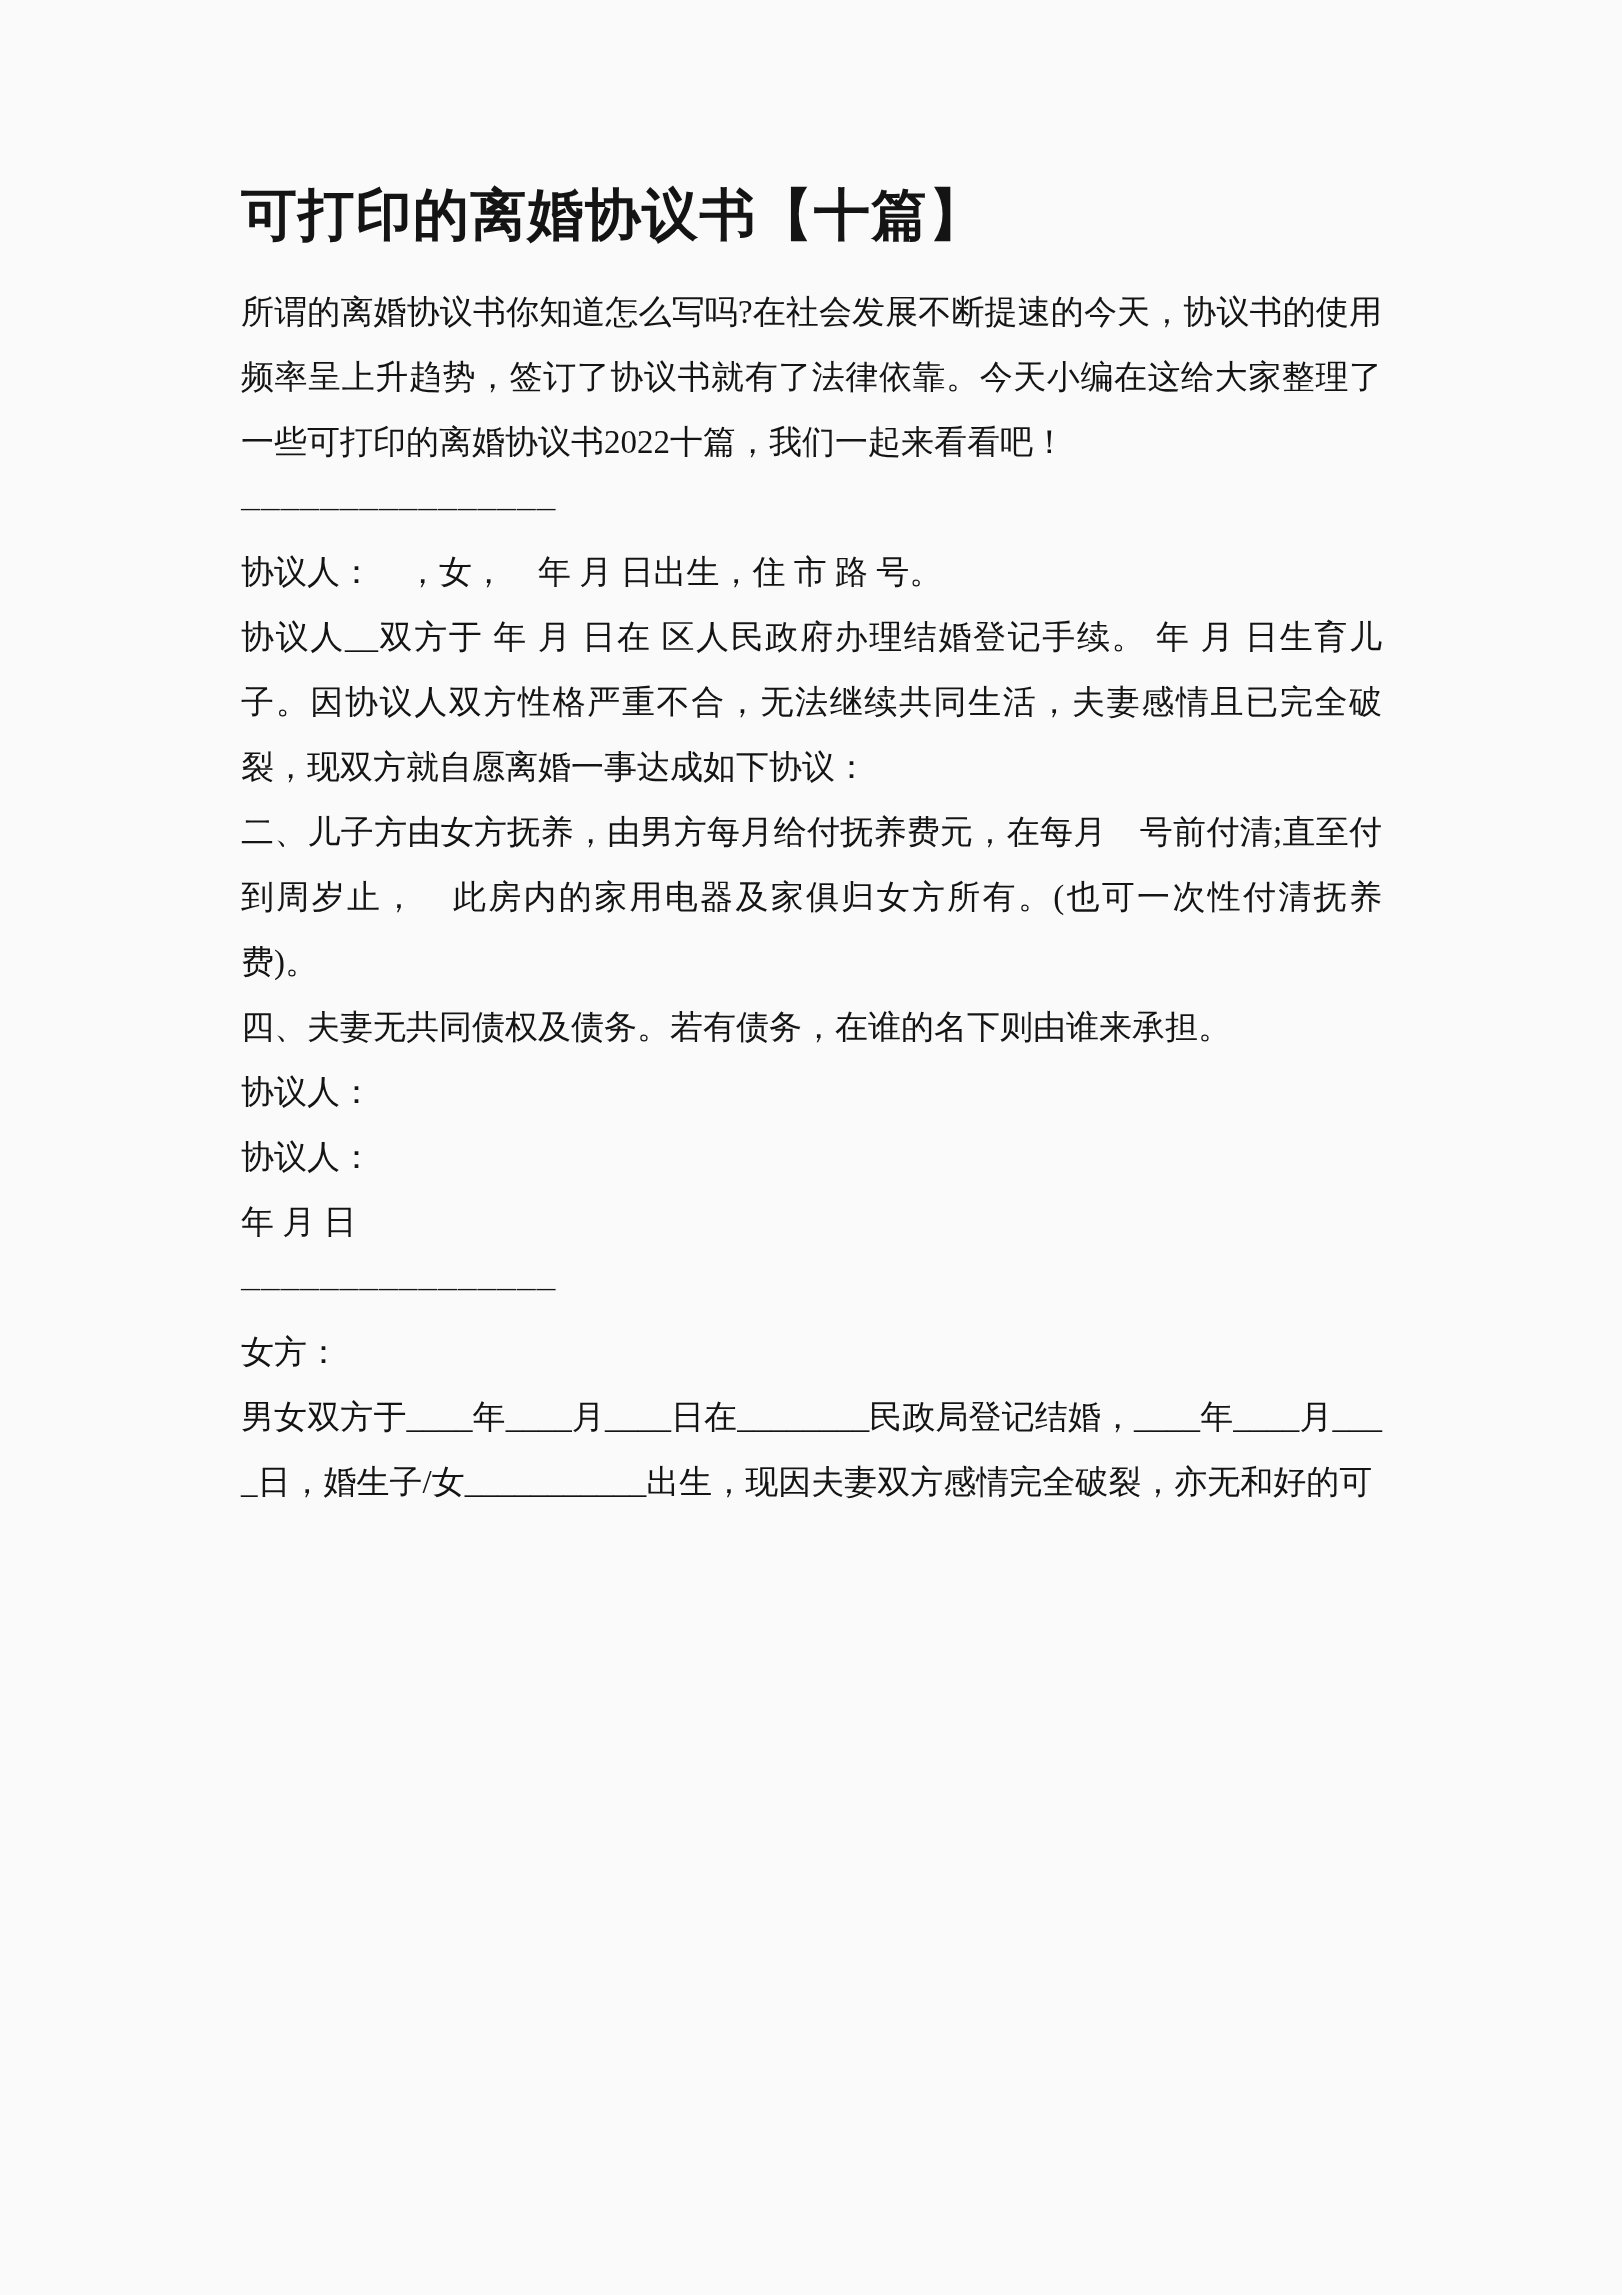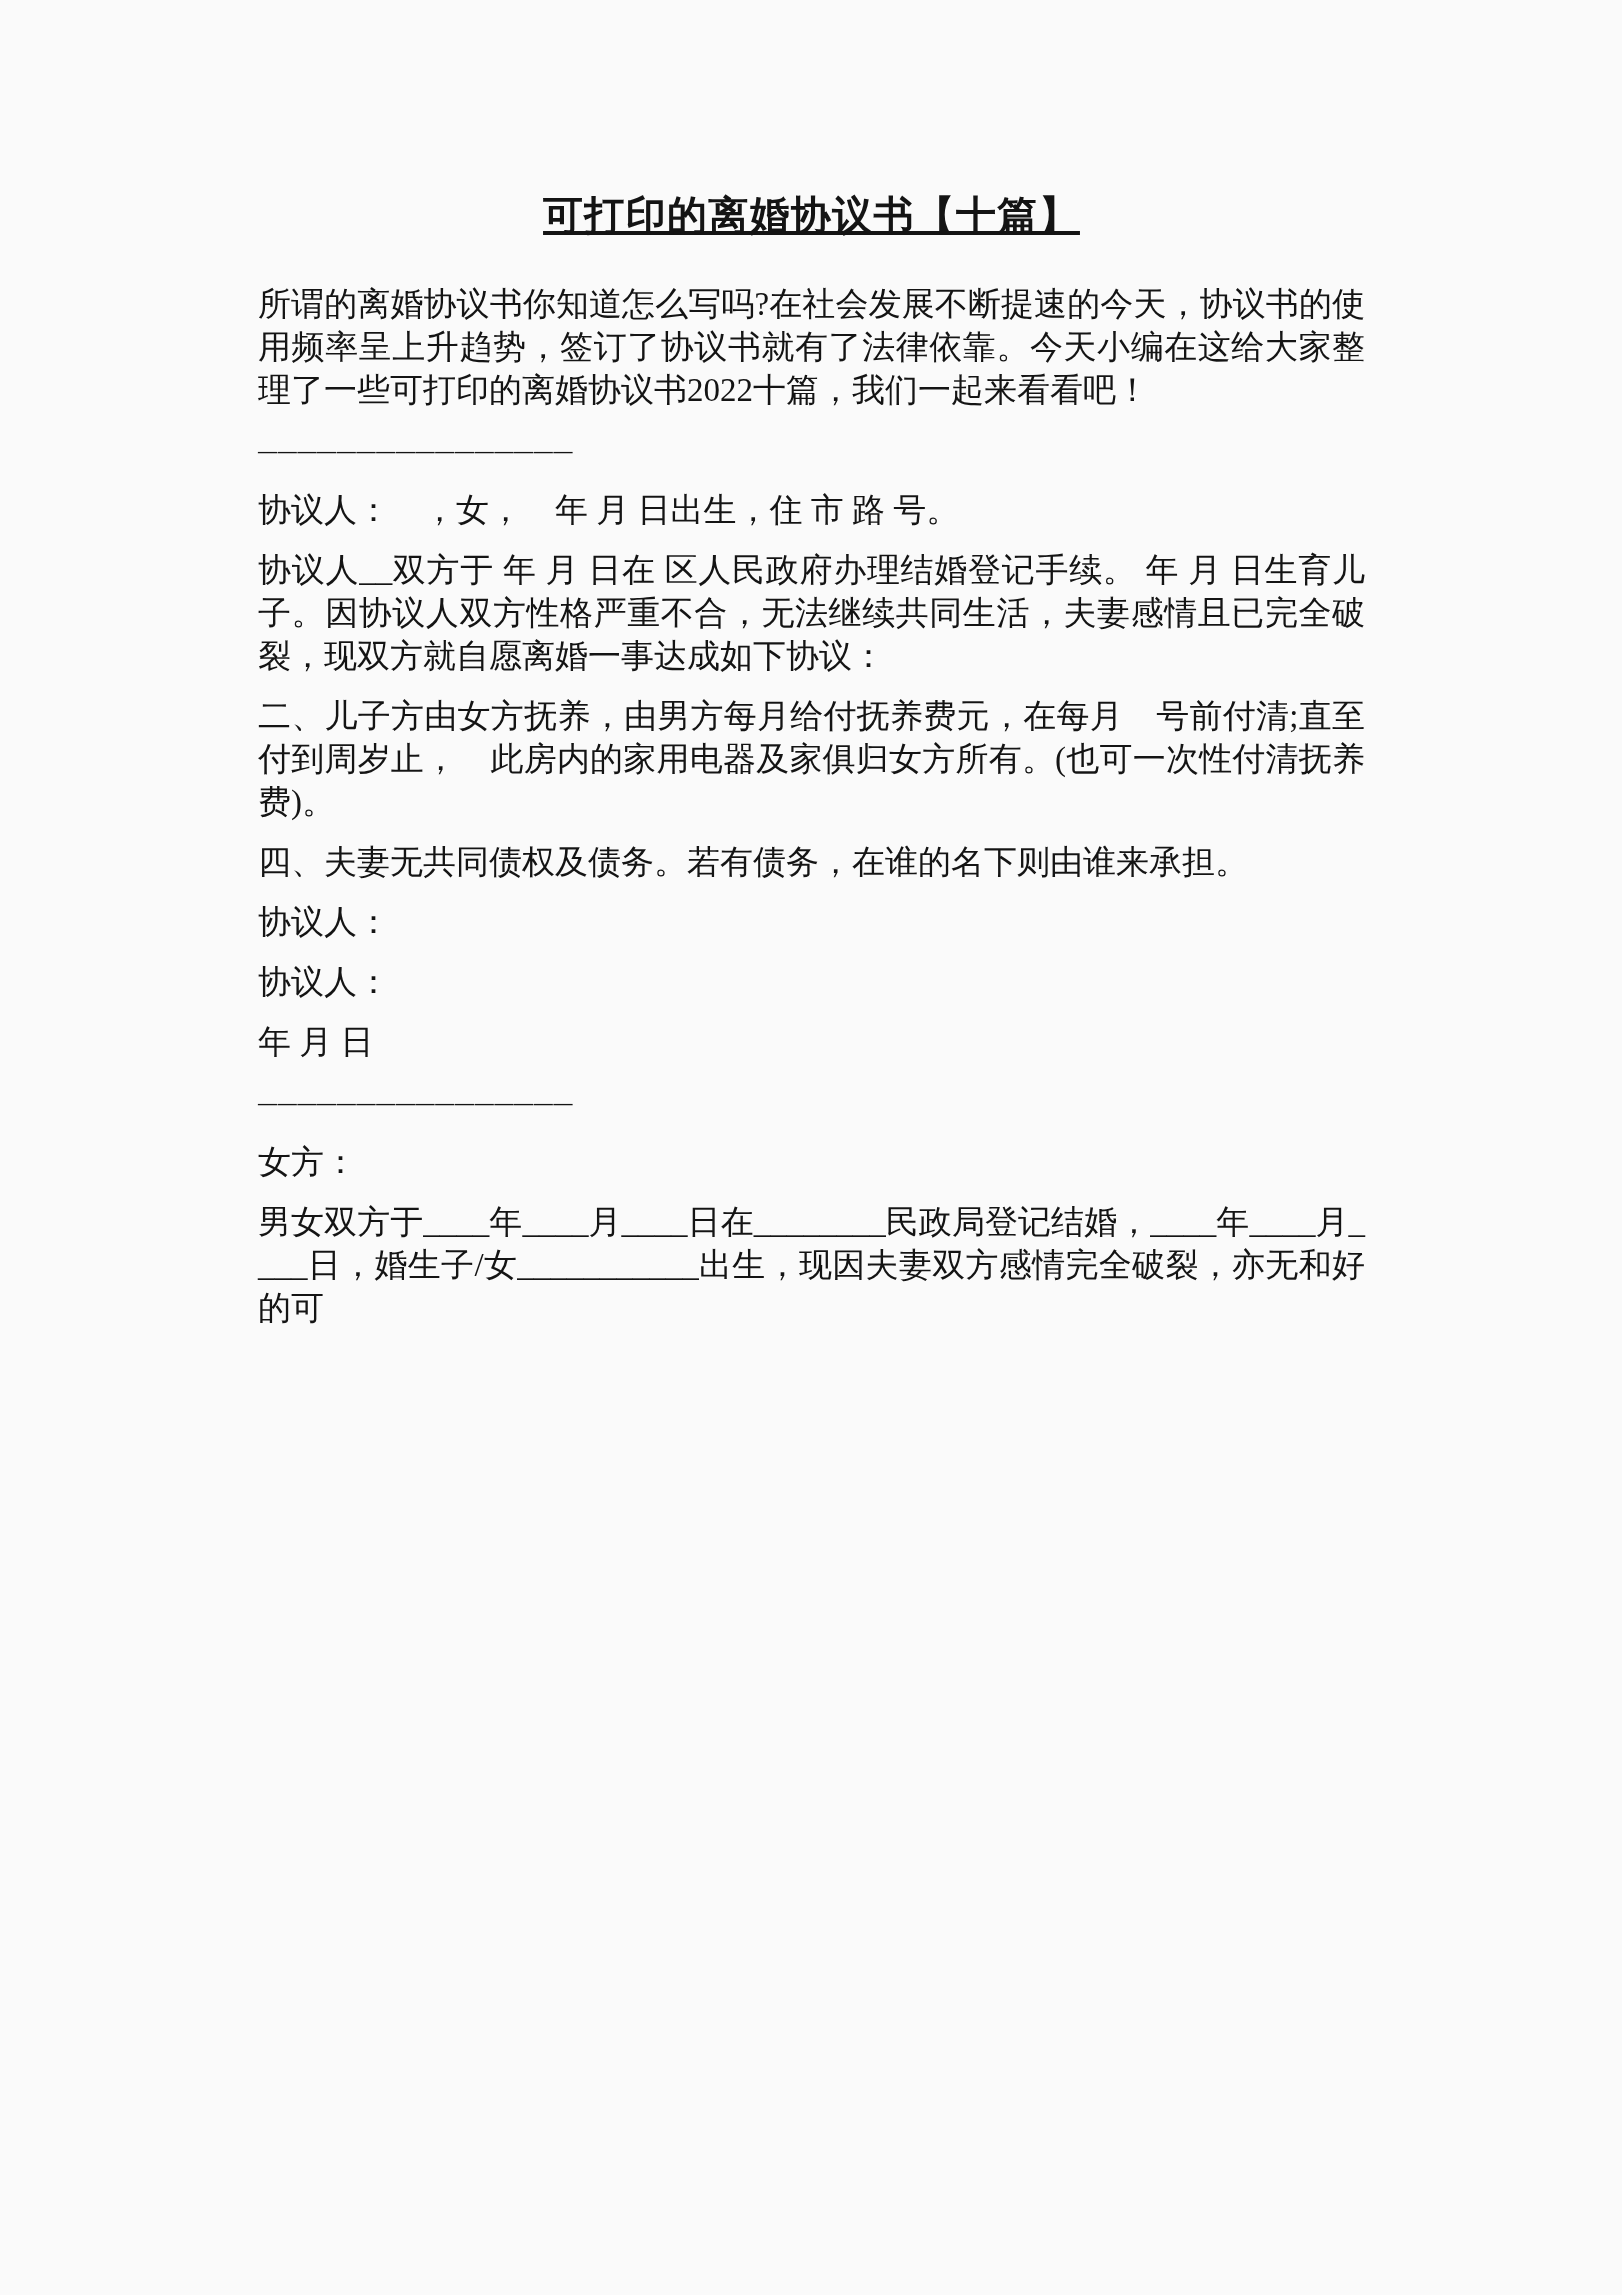--- a/index.html
+++ b/index.html
@@ -14,32 +14,30 @@
     margin: 0 auto;
     background: #fafafa;
     color: #141414;
     font-family: "Liberation Serif", "DejaVu Serif", serif;
     box-sizing: border-box;
     padding: 165px 241px 0 241px;
     overflow: hidden;
   }
   .doc-title {
     margin: 0 0 14.4px 0;
-    font-size: 40px;
+    font-size: 56px;
     line-height: 101px;
     font-weight: bold;
-    text-align: center;
     letter-spacing: 1.3px;
     white-space: nowrap;
-    text-decoration: underline;
   }
   .doc-body p {
-    margin: 17px;
+    margin: 0;
     font-size: 33px;
-    line-height: 43px;
+    line-height: 65px;
     text-align: justify;
     text-justify: inter-character;
     word-break: break-all;
   }
   .doc-body p.separator {
     font-size: 19px;
     letter-spacing: 0.7px;
     font-weight: bold;
     text-align: left;
     white-space: nowrap;

